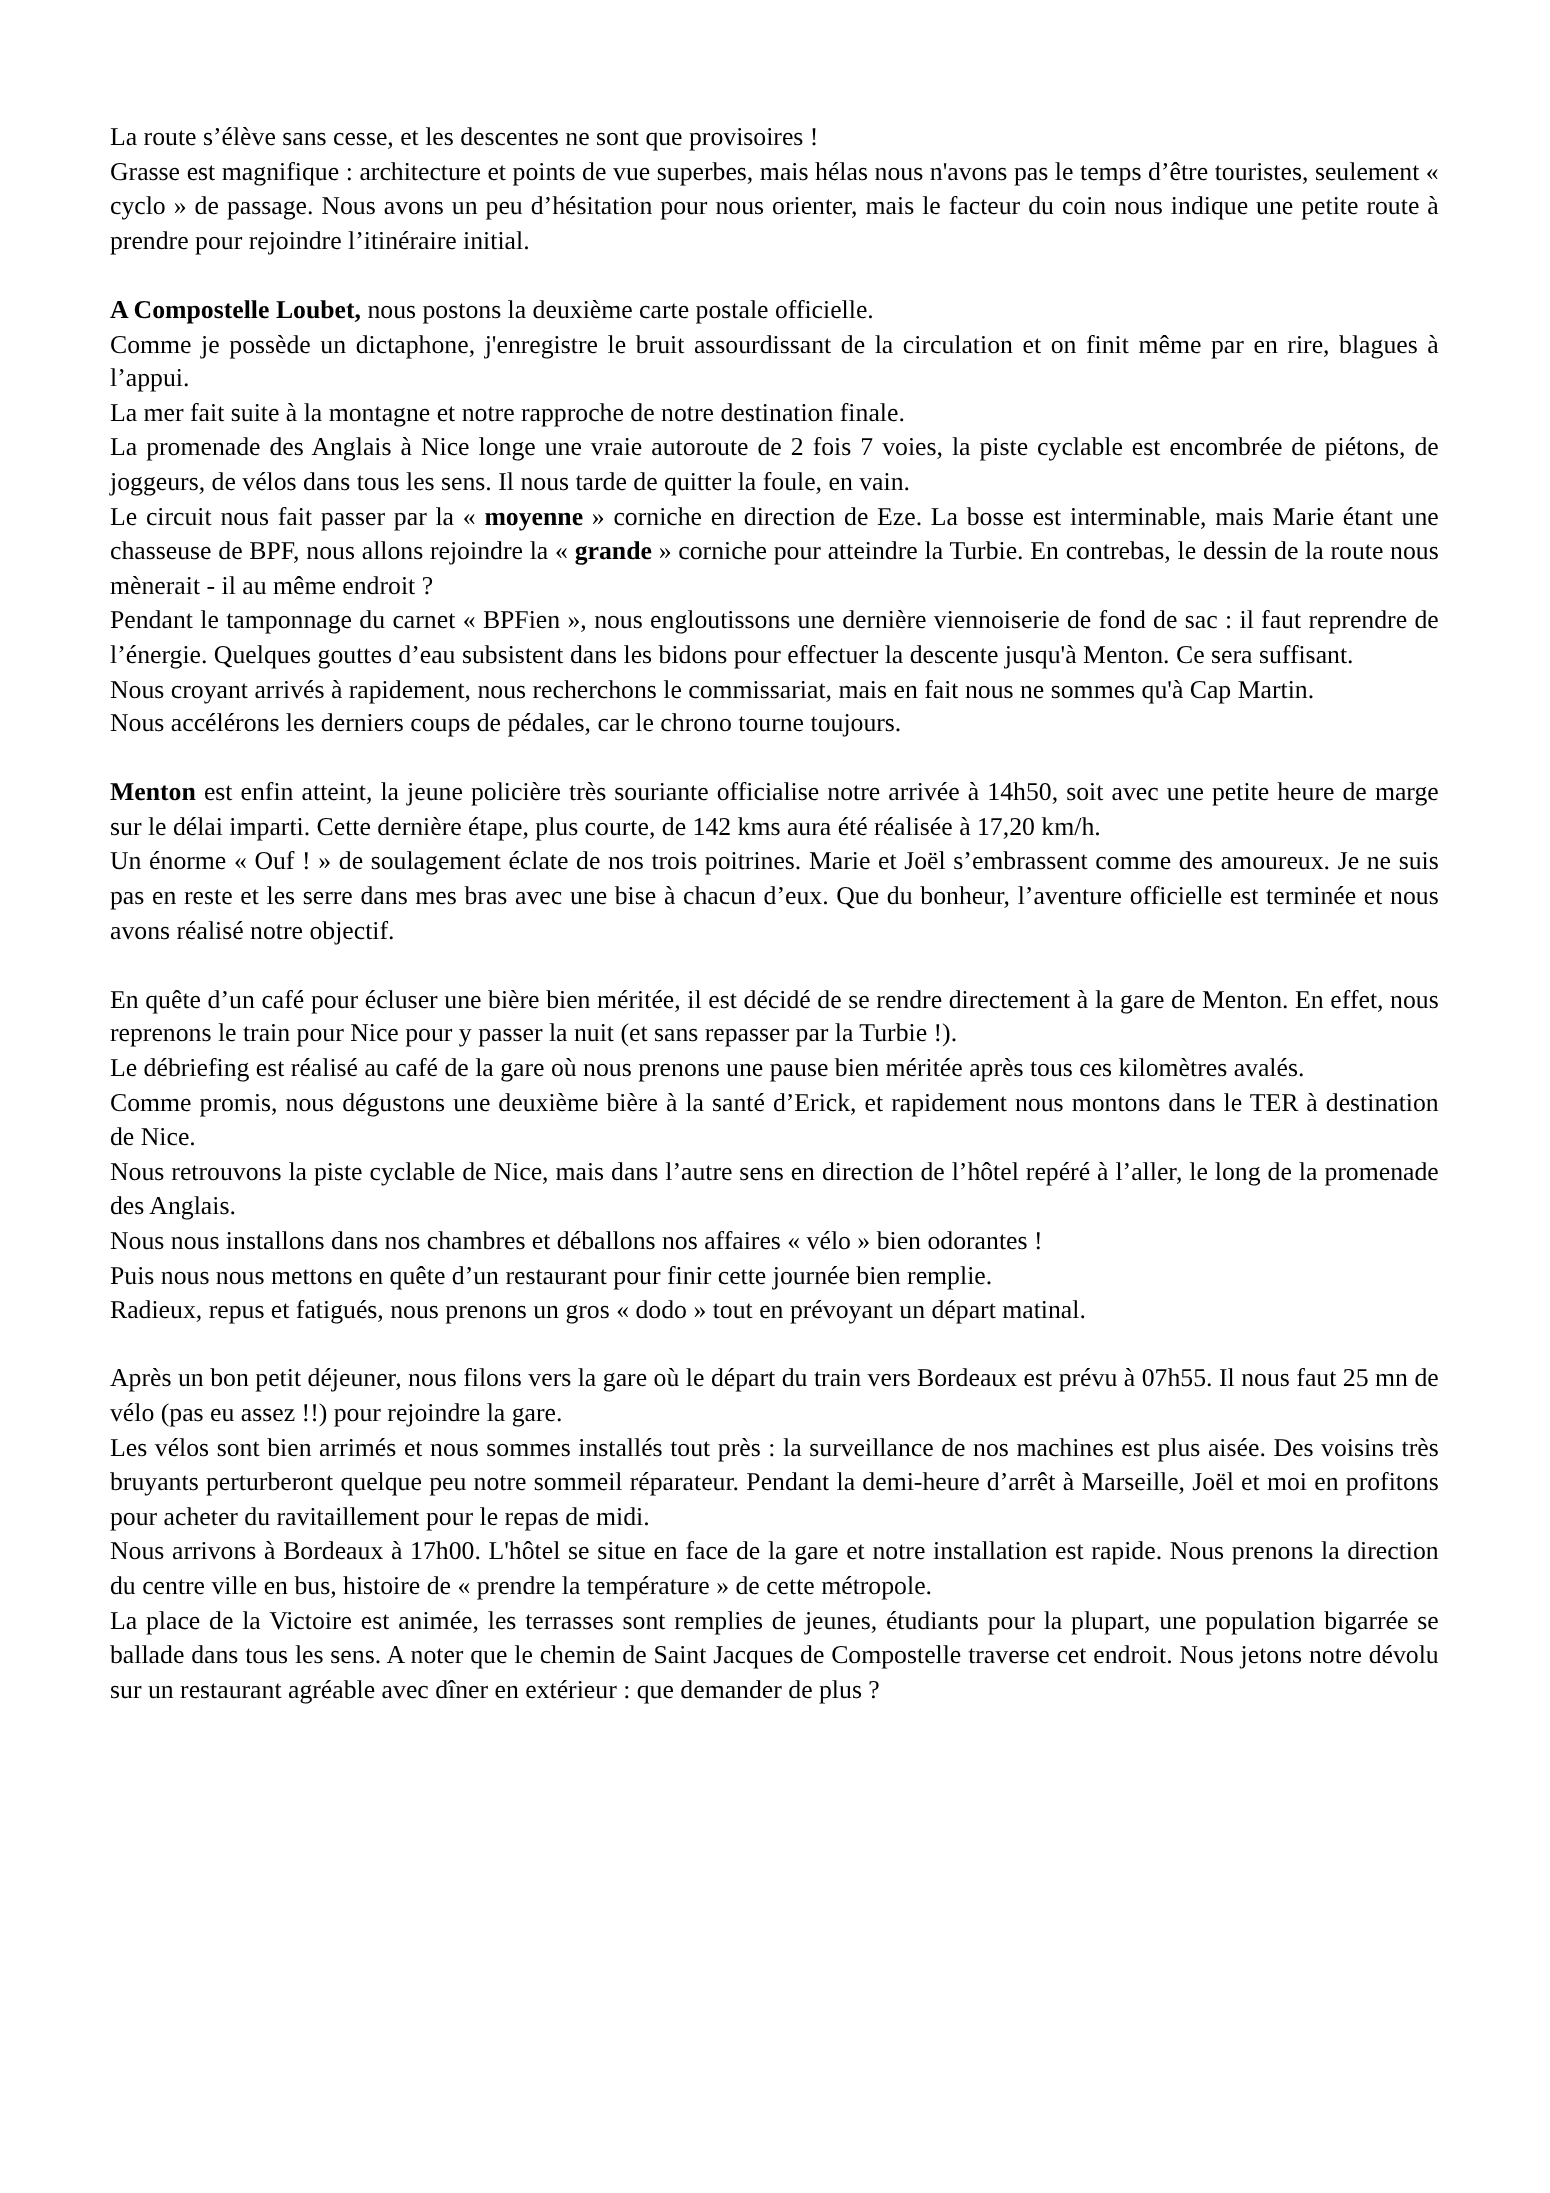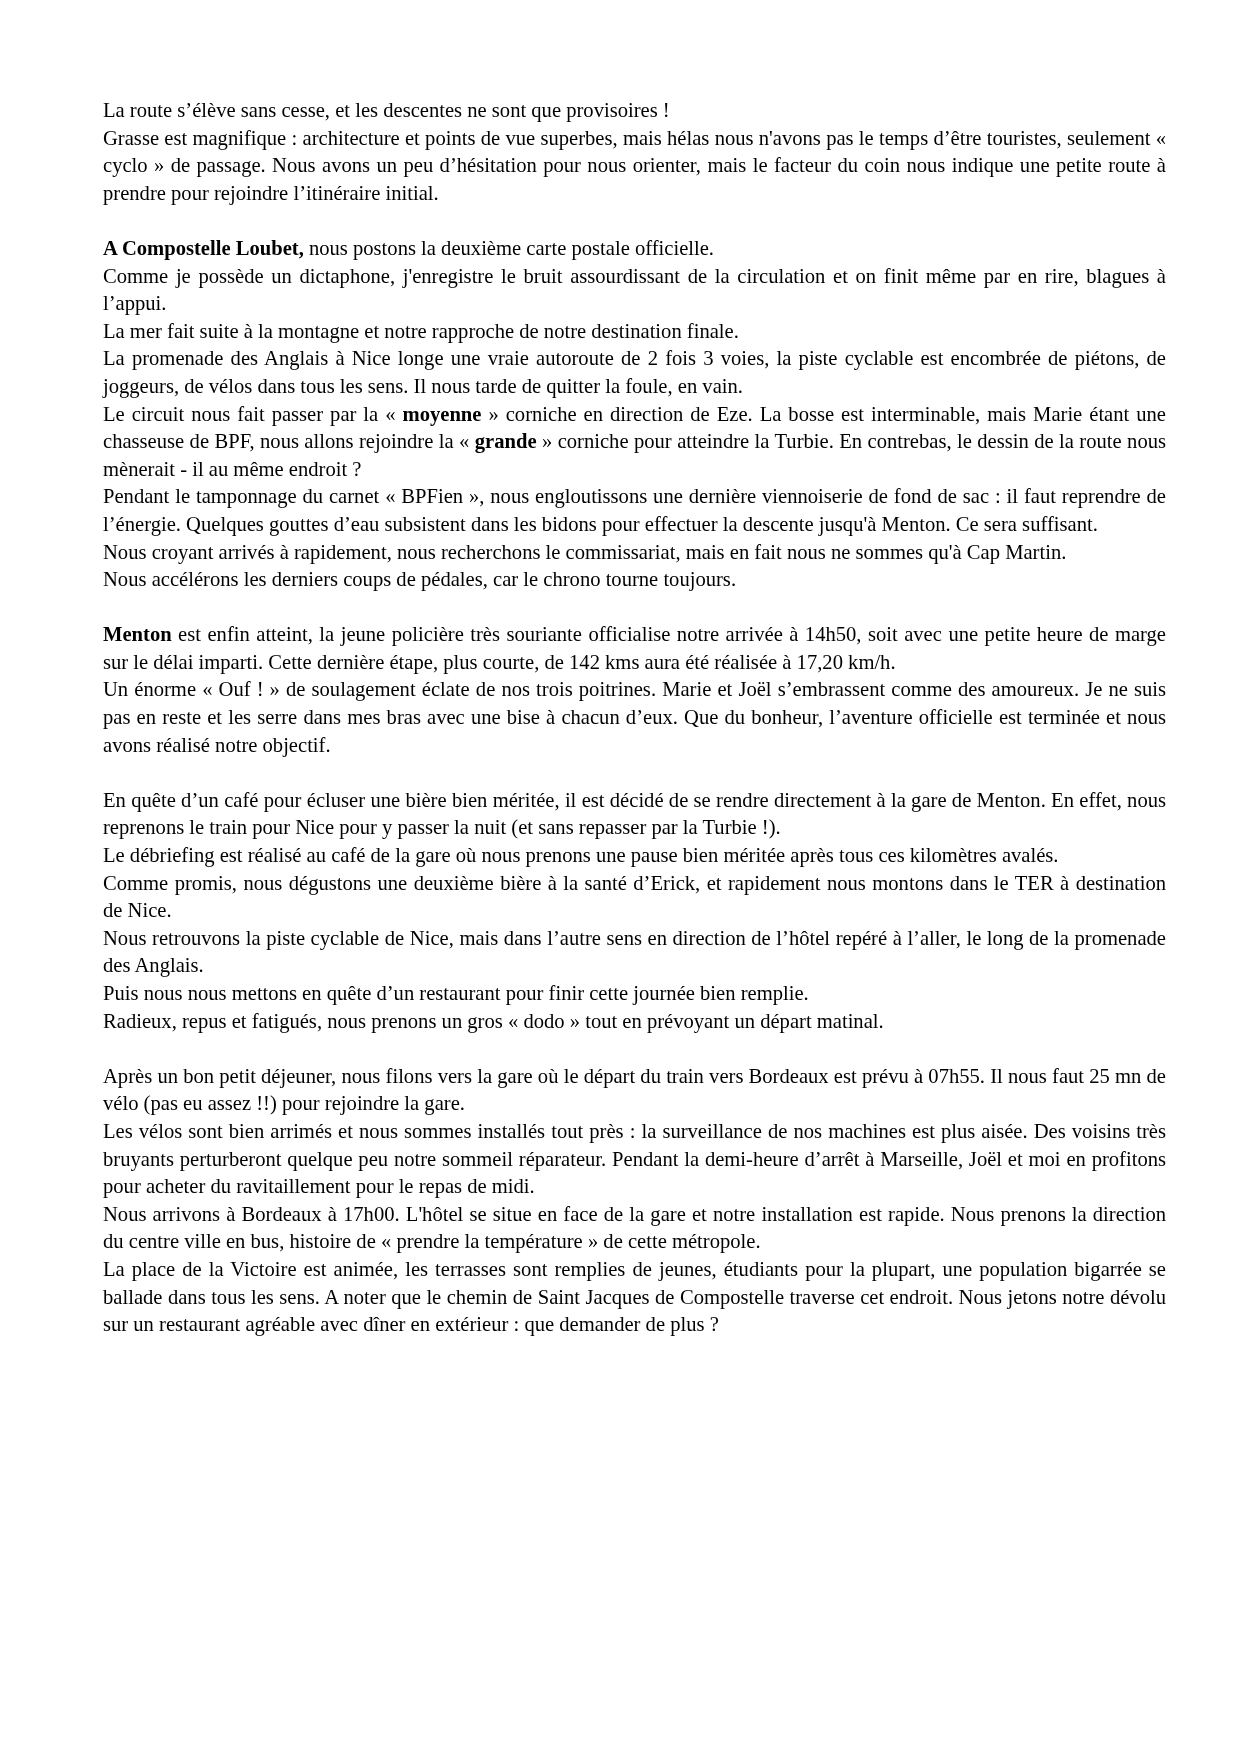--- a/index.html
+++ b/index.html
@@ -6,21 +6,20 @@
   body { width: 1240px; height: 1754px; overflow: hidden; position: relative; }
   .page {
     position: absolute;
     left: 88px;
     top: 97px;
     width: 1063px;
     font-family: "Liberation Serif", "DejaVu Serif", serif;
     font-size: 20.6px;
     line-height: 27.6px;
     color: #000;
-    margin-left: 15px;
   }
   .section { margin: 0 0 27.6px 0; }
   .section p {
     margin: 0;
     text-align: justify;
     text-align-last: left;
   }
   b { font-weight: bold; }
   .heading {
     font-weight: bold;
@@ -36,35 +35,36 @@
 <div class="page">
   <div id="sections">
       <div class="section">
         <p><span>La route s’élève sans cesse, et les descentes ne sont que provisoires !</span></p>
         <p><span>Grasse est magnifique : architecture et points de vue superbes, mais hélas nous n'avons pas le temps d’être touristes, seulement « cyclo » de passage. Nous avons un peu d’hésitation pour nous orienter, mais le facteur du coin nous indique une petite route à prendre pour rejoindre l’itinéraire initial.</span></p>
       </div>
       <div class="section">
         <p><b>A Compostelle Loubet,</b><span>  nous postons la deuxième carte postale officielle.</span></p>
         <p><span>Comme je possède un dictaphone, j'enregistre le bruit assourdissant de la circulation et on finit même par en rire, blagues à l’appui.</span></p>
         <p><span>La mer fait suite à la montagne et notre rapproche de notre destination finale.</span></p>
-        <p><span>La promenade des Anglais à Nice longe une vraie autoroute de 2 fois 3 voies, la piste cyclable est encombrée de piétons, de joggeurs, de vélos dans tous les sens. Il nous tarde de quitter la foule, en vain.</span></p>
+        <p><span>La promenade des Anglais à Nice longe une vraie autoroute de 2 fois 7 voies, la piste cyclable est encombrée de piétons, de joggeurs, de vélos dans tous les sens. Il nous tarde de quitter la foule, en vain.</span></p>
         <p><span>Le circuit nous fait passer par la « </span><b>moyenne</b><span> » corniche en direction de Eze. La bosse est interminable, mais Marie étant une chasseuse de BPF, nous allons rejoindre la « </span><b>grande</b><span> » corniche pour atteindre la Turbie. En contrebas, le dessin de la route nous mènerait - il  au même endroit ?</span></p>
         <p><span>Pendant le tamponnage du carnet «  BPFien », nous engloutissons une dernière viennoiserie de fond de sac : il faut reprendre de l’énergie. Quelques gouttes d’eau subsistent dans les bidons pour effectuer la descente jusqu'à Menton. Ce sera suffisant.</span></p>
         <p><span>Nous croyant arrivés à rapidement, nous recherchons le commissariat, mais en fait nous ne sommes qu'à Cap Martin.</span></p>
         <p><span>Nous accélérons les derniers coups de pédales, car le chrono tourne toujours.</span></p>
       </div>
       <div class="section">
         <p><b>Menton</b><span> est enfin atteint, la jeune policière très souriante officialise notre arrivée à 14h50, soit avec une petite heure de marge sur le délai imparti. Cette dernière étape, plus courte, de 142 kms aura été réalisée à 17,20 km/h.</span></p>
         <p><span>Un énorme « Ouf ! » de soulagement éclate de nos trois poitrines. Marie et Joël s’embrassent comme des amoureux. Je ne suis pas en reste et les serre dans mes bras avec une bise à chacun d’eux. Que du bonheur, l’aventure officielle est terminée et nous avons réalisé notre objectif.</span></p>
       </div>
       <div class="section">
         <p><span>En quête d’un café pour écluser une bière bien méritée, il est décidé de se rendre directement à la gare de Menton. En effet, nous reprenons le train pour Nice pour y passer la nuit (et sans repasser par la Turbie !).</span></p>
         <p><span>Le débriefing est réalisé au café de la gare où nous prenons une pause bien méritée après tous ces kilomètres avalés.</span></p>
         <p><span>Comme promis, nous dégustons une deuxième bière à la santé d’Erick, et rapidement nous montons dans le TER à destination de Nice.</span></p>
         <p><span>Nous retrouvons la piste cyclable de Nice, mais dans l’autre sens en direction de l’hôtel repéré à l’aller, le long de la promenade des Anglais.</span></p>
+        <p><span>Nous nous installons dans nos chambres et déballons nos affaires « vélo » bien odorantes !</span></p>
         <p><span>Puis nous nous mettons en quête d’un restaurant pour finir cette journée bien remplie.</span></p>
         <p><span>Radieux, repus et fatigués, nous prenons un gros « dodo » tout en prévoyant un départ matinal.</span></p>
       </div>
     </div>
   <div id="final" class="section">
       <p><span>Après un bon petit déjeuner, nous filons vers la gare où le départ du train vers Bordeaux est prévu à 07h55. Il nous faut 25 mn de vélo (pas eu assez !!) pour rejoindre la gare.</span></p>
       <p><span>Les vélos sont bien arrimés et nous sommes installés tout près : la surveillance de nos machines est plus aisée. Des voisins très bruyants perturberont quelque peu notre sommeil réparateur. Pendant la demi-heure d’arrêt à Marseille, Joël et moi en profitons pour acheter du ravitaillement pour le repas de midi.</span></p>
       <p><span>Nous arrivons à Bordeaux à 17h00. L'hôtel se situe en face de la gare et notre installation est rapide. Nous prenons la direction du centre ville en bus, histoire de « prendre la température » de cette métropole.</span></p>
       <p><span>La place de la Victoire est animée, les terrasses sont remplies de jeunes, étudiants pour la plupart, une population bigarrée se ballade dans tous les sens. A noter que le chemin de Saint Jacques de Compostelle traverse cet endroit. Nous jetons notre dévolu sur un restaurant agréable avec dîner en extérieur : que demander de plus ?</span></p>
     </div>

